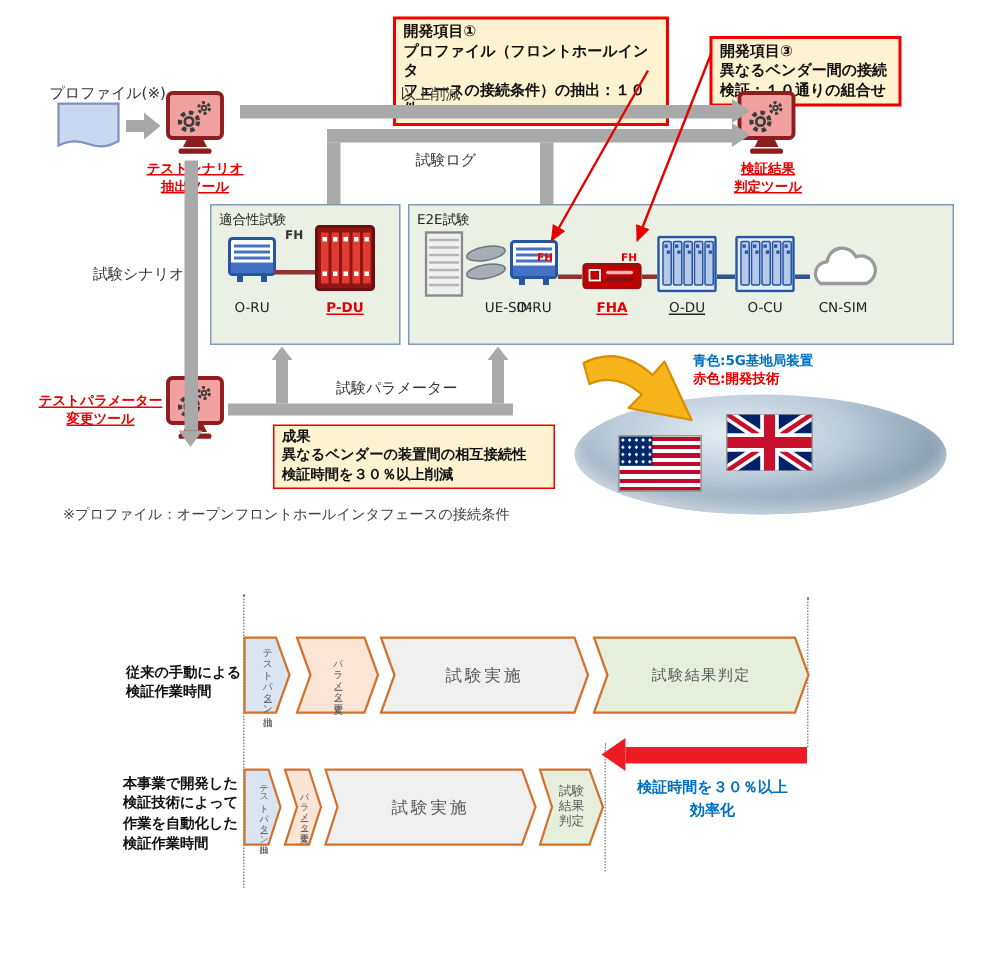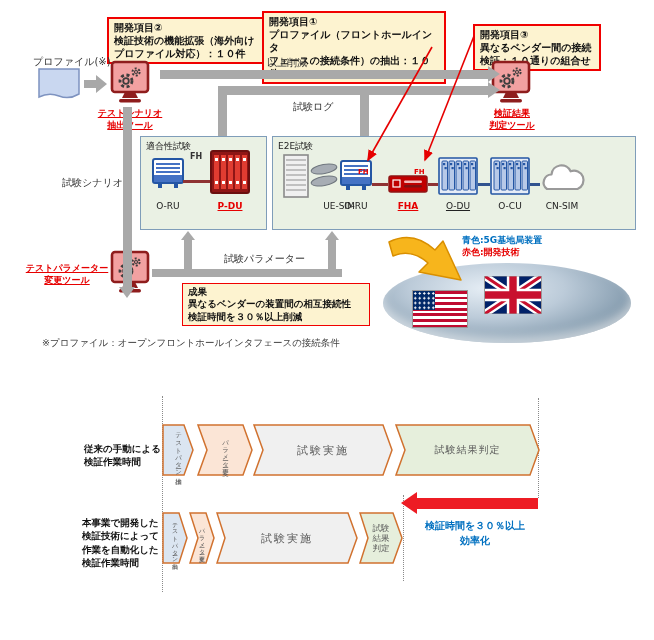--- a/index.html
+++ b/index.html
@@ -43,23 +43,20 @@
   .efficiency{color:#0070c0;font-weight:bold;font-size:10px;text-align:center;white-space:pre-line;line-height:1.5;}
   .footnote{font-size:9.5px;color:#404040;}
 </style>
 </head>
 <body>
 
 <div id="canvas">
 
   <div class="abs" style="left:0;top:0;width:654px;height:370px;">
 
-    <div class="abs callout" style="left:107px;top:17px;width:148px;">開発項目②
-検証技術の機能拡張（海外向け
-プロファイル対応）：１０件</div>
     <div class="abs callout" style="left:262px;top:11px;width:170px;">開発項目①
 プロファイル（フロントホールインタ
 フェースの接続条件）の抽出：１０件</div>
     <div class="abs callout" style="left:473px;top:24px;width:114px;">開発項目③
 異なるベンダー間の接続
 検証：１０通りの組合せ</div>
 
     <div class="abs flowlabel" style="left:33px;top:55px;">プロファイル(※)</div>
     <svg class="abs" style="left:36px;top:67px;" width="46" height="36" viewBox="0 0 46 36">
       <path d="M3 2 H43 V27 Q33 33 23 29 Q13 25 3 30 Z" fill="#c9d7f0" stroke="#7e93c0" stroke-width="1.5"></path>
@@ -100,21 +97,21 @@
 抽出ツール</div>
     <div class="abs redlabel" style="left:478px;top:108px;width:68px;">検証結果
 判定ツール</div>
     <div class="abs redlabel" style="left:18px;top:263px;width:98px;">テストパラメーター
 変更ツール</div>
 
     <div class="abs flowlabel" style="left:267px;top:56px;">以上削減</div>
     <div class="abs gbar" style="left:160px;top:70px;width:328px;height:9px;"></div>
     <div class="abs head-r" style="left:488px;top:66px;"></div>
 
-    <div class="abs flowlabel" style="left:293px;top:100px;">試験ログ</div>
+    <div class="abs flowlabel" style="left:277px;top:100px;">試験ログ</div>
     <div class="abs gbar" style="left:218px;top:86px;width:270px;height:9px;"></div>
     <div class="abs head-r" style="left:488px;top:82px;"></div>
     <div class="abs gbar" style="left:218px;top:95px;width:9px;height:41px;"></div>
     <div class="abs gbar" style="left:360px;top:95px;width:9px;height:41px;"></div>
 
     <div class="abs flowlabel" style="left:62px;top:176px;">試験シナリオ</div>
     <div class="abs gbar" style="left:123px;top:107px;width:9px;height:180px;"></div>
     <div class="abs head-d" style="left:119px;top:287px;"></div>
 
     <div class="abs flowlabel" style="left:224px;top:252px;">試験パラメーター</div>

